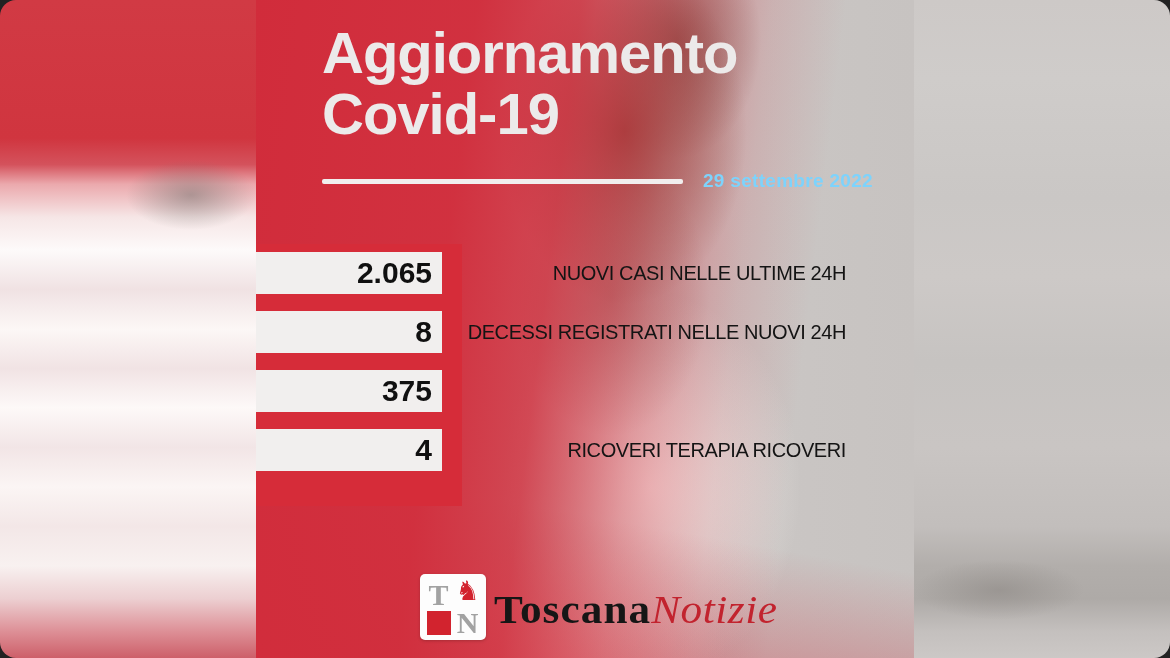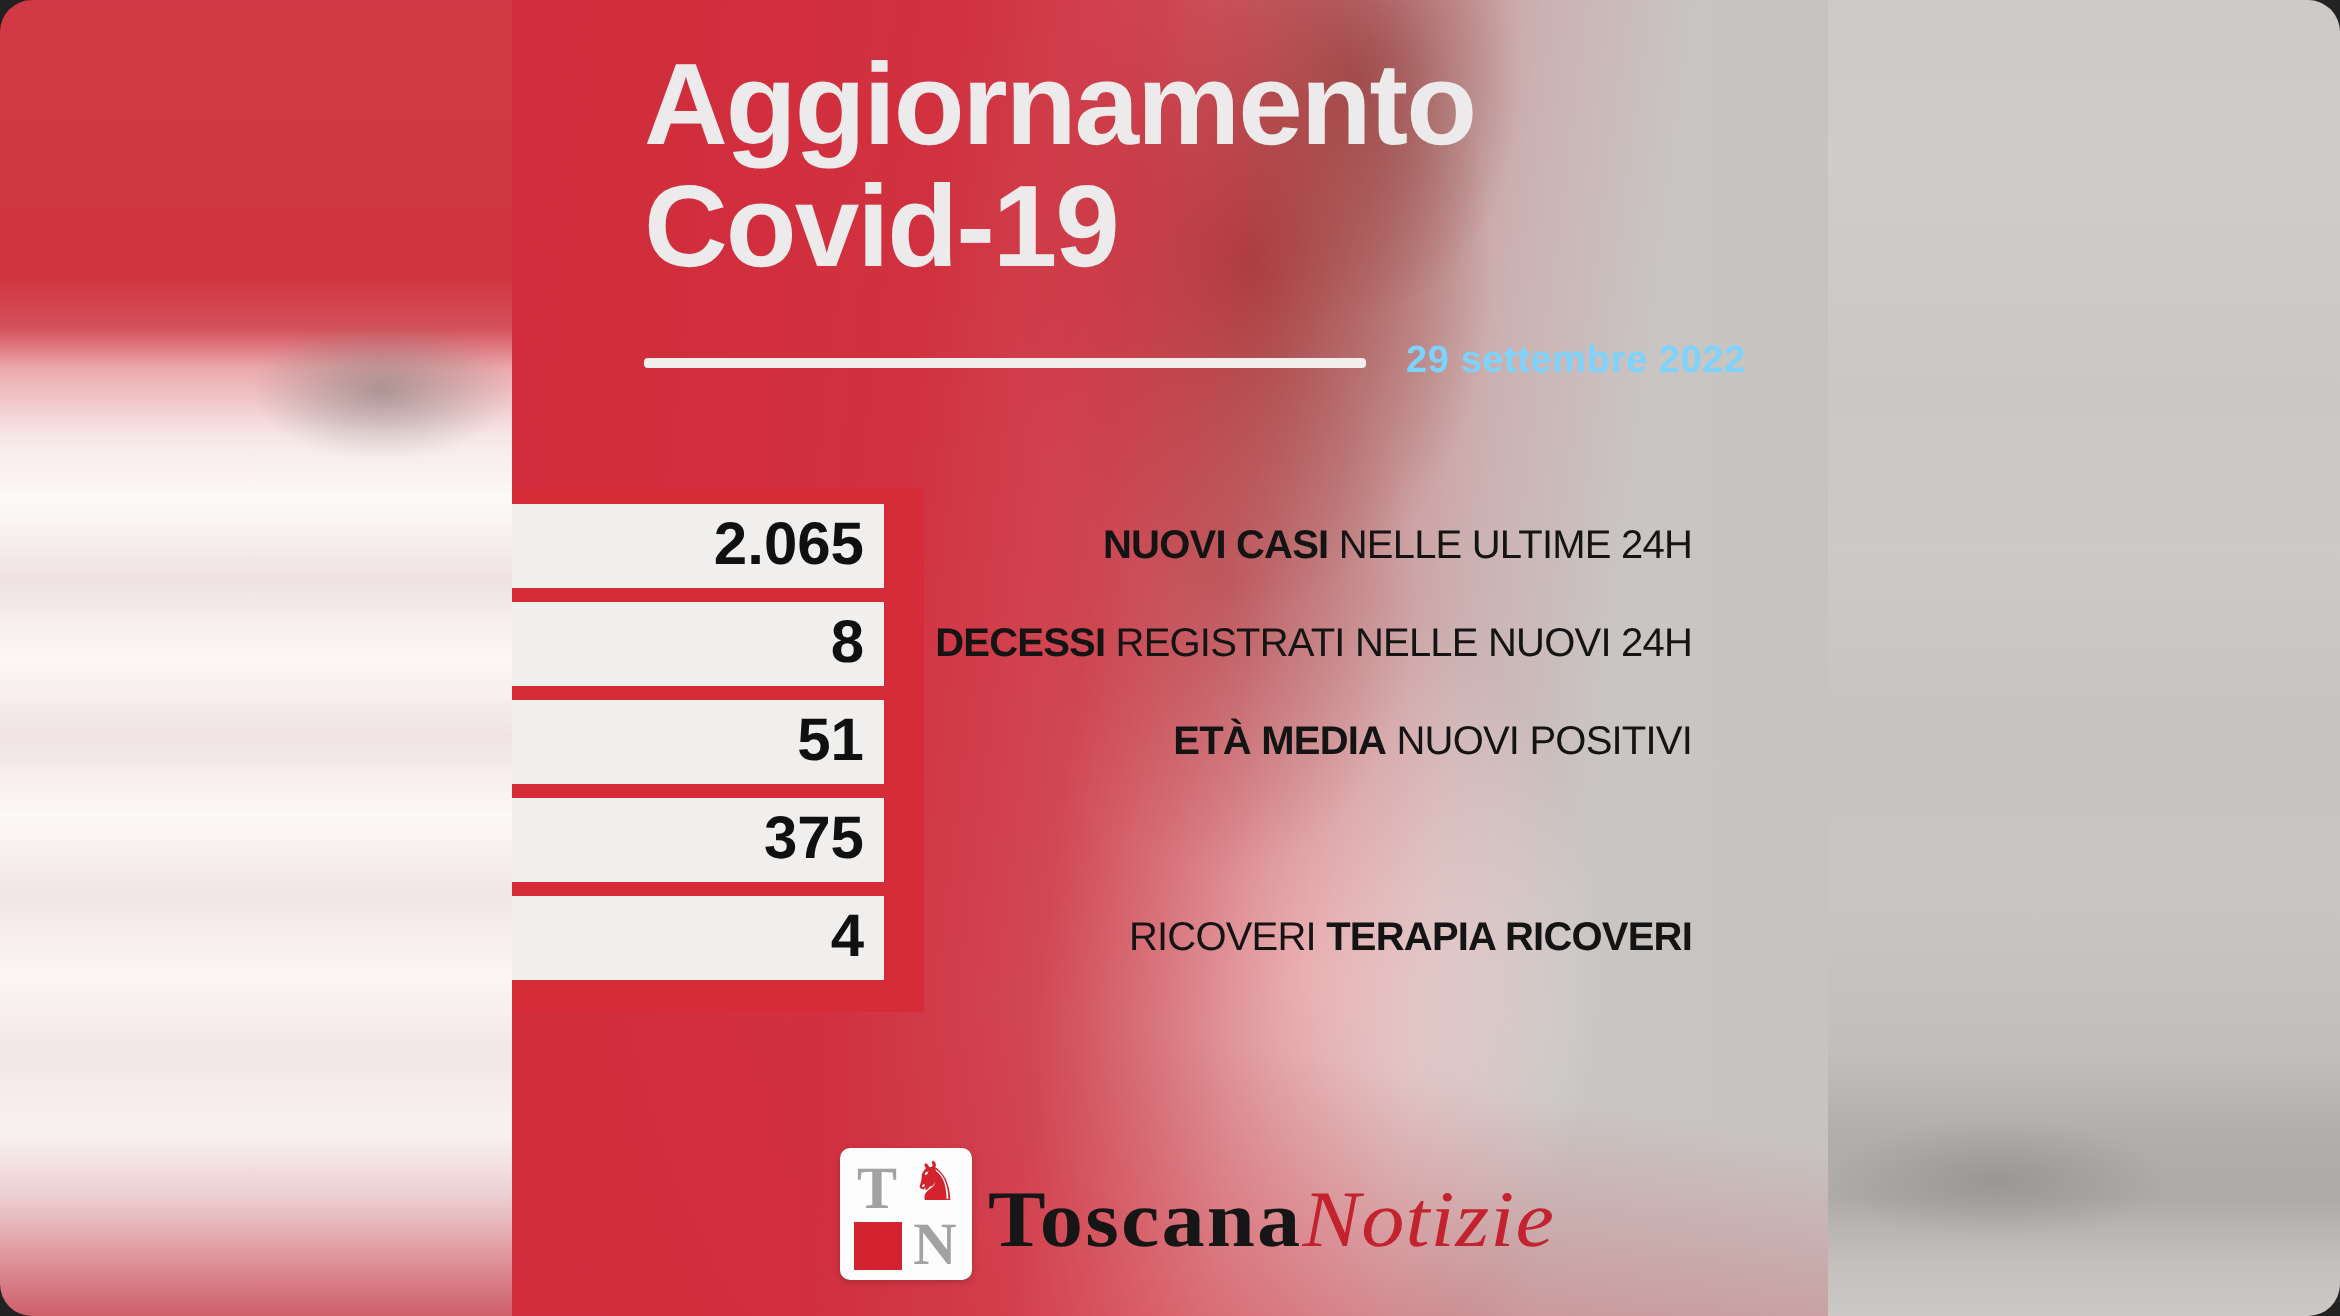--- a/index.html
+++ b/index.html
@@ -73,36 +73,36 @@
   }
 
   
   .stats{ position:absolute; left:0; top:244px; width:658px; height:262px; }
   .red-strip{
     position:absolute; left:0; top:0; width:206px; height:262px;
     background:#d62c39;
   }
   .stat-rows{
     position:absolute; left:0; top:8px; width:658px;
-    display:flex; flex-direction:column; gap:7px;
+    display:flex; flex-direction:column; gap:17px;
   }
   .stat-row{ display:flex; align-items:center; height:42px; }
   .value-box{
     width:186px; height:42px; background:#f1efee; flex:0 0 auto;
     display:flex; align-items:center; justify-content:flex-end;
     box-sizing:border-box; padding-right:10px;
   }
   .value{
     font-size:30px; font-weight:bold; color:#101010; letter-spacing:0;
   }
   .stat-label{
     flex:1; text-align:right; margin-right:68px; white-space:nowrap;
     font-size:20px; color:#141414; letter-spacing:-.4px; font-weight:400;
   }
-  .stat-label b{ font-weight:bold; }
+  .stat-label b{ font-weight:normal; }
 
   
   .logo-row{
     position:absolute; left:164px; top:573px; height:67px;
     display:flex; align-items:flex-end;
   }
   .logo-mark{
     width:66px; height:66px; background:#fdfdfd; border-radius:5px;
     box-shadow:0 1px 3px rgba(90,30,30,.35);
     display:grid; grid-template-columns:1fr 1fr; grid-template-rows:1fr 1fr;
@@ -154,26 +154,20 @@
             <div class="stat-label"><span></span><b>NUOVI CASI</b><span> NELLE ULTIME 24H</span></div>
           </div>
 
           <div class="stat-row">
             <div class="value-box">
               <span class="value">8</span>
             </div>
             <div class="stat-label"><span></span><b>DECESSI</b><span> REGISTRATI NELLE NUOVI 24H</span></div>
           </div>
 
-          <div class="stat-row">
-            <div class="value-box">
-              <span class="value">51</span>
-            </div>
-            <div class="stat-label"><span></span><b>ETÀ MEDIA</b><span> NUOVI POSITIVI</span></div>
-          </div>
 
           <div class="stat-row">
             <div class="value-box">
               <span class="value">375</span>
             </div>
           </div>
 
           <div class="stat-row">
             <div class="value-box">
               <span class="value">4</span>

